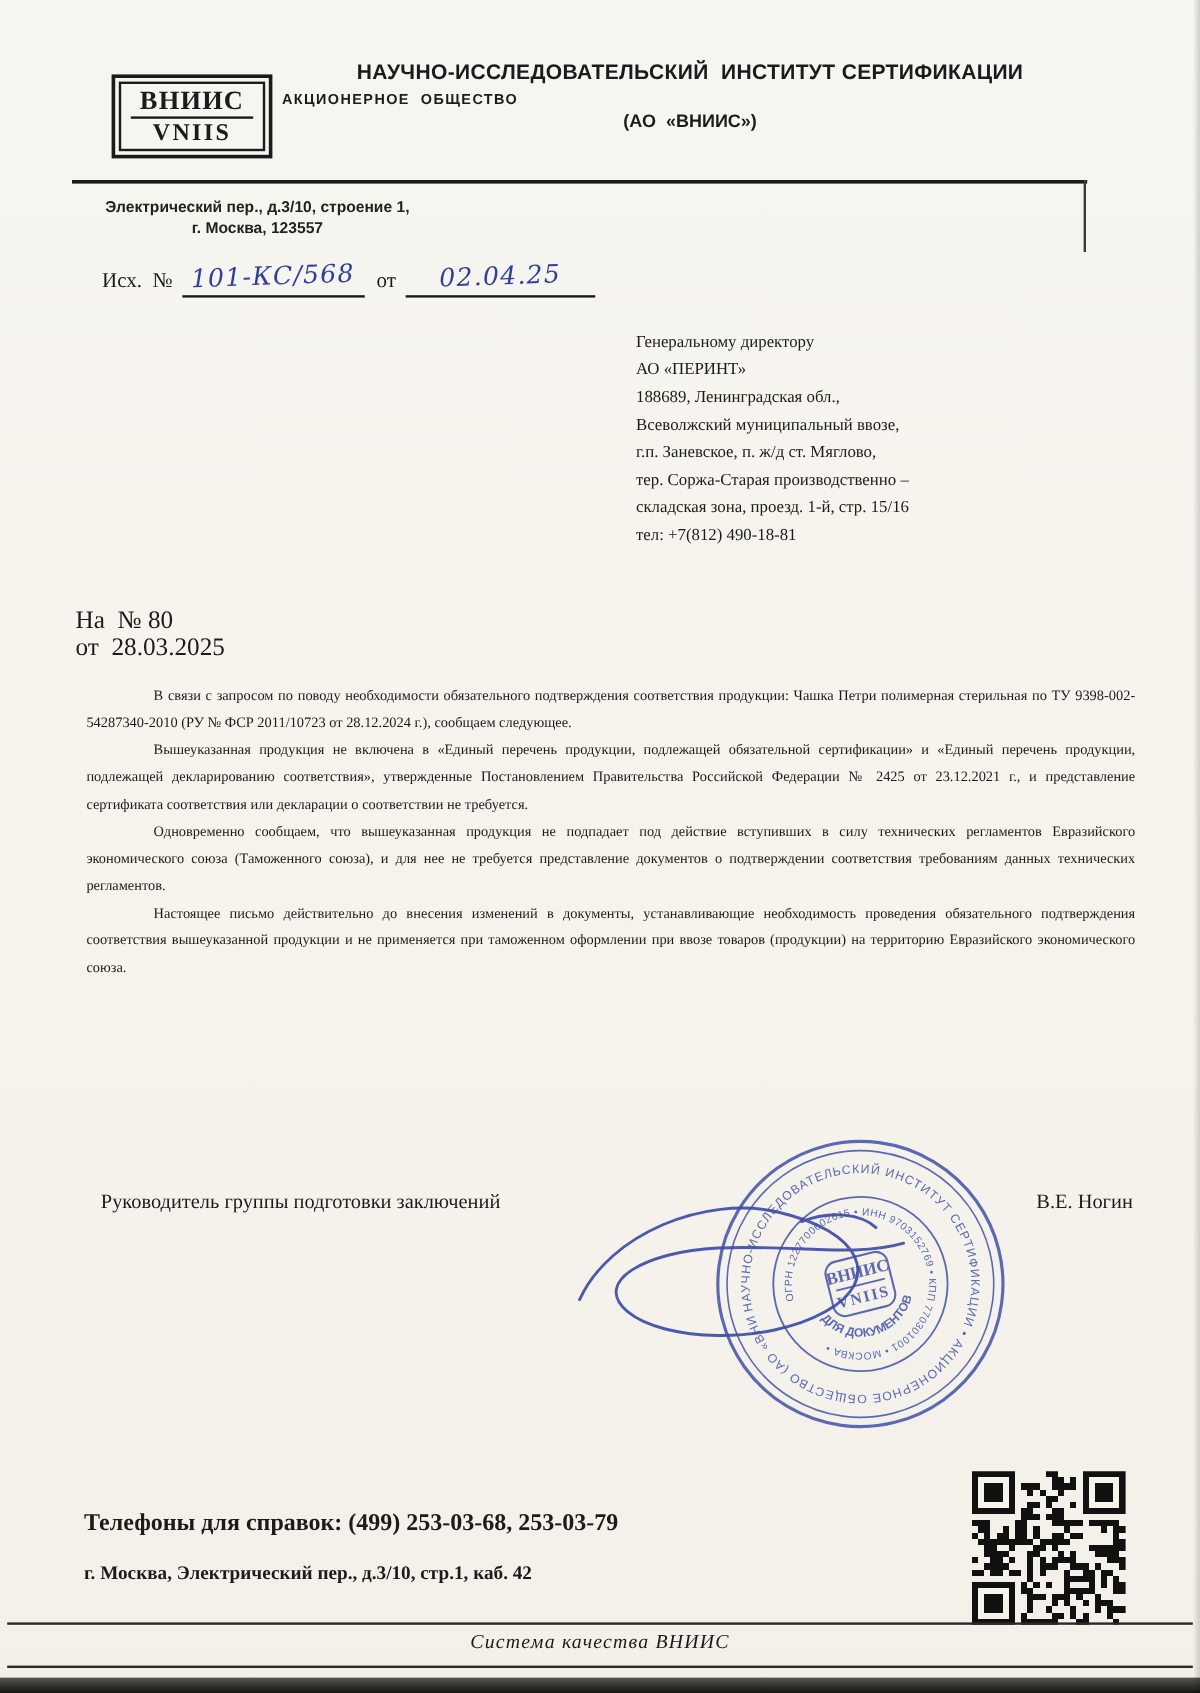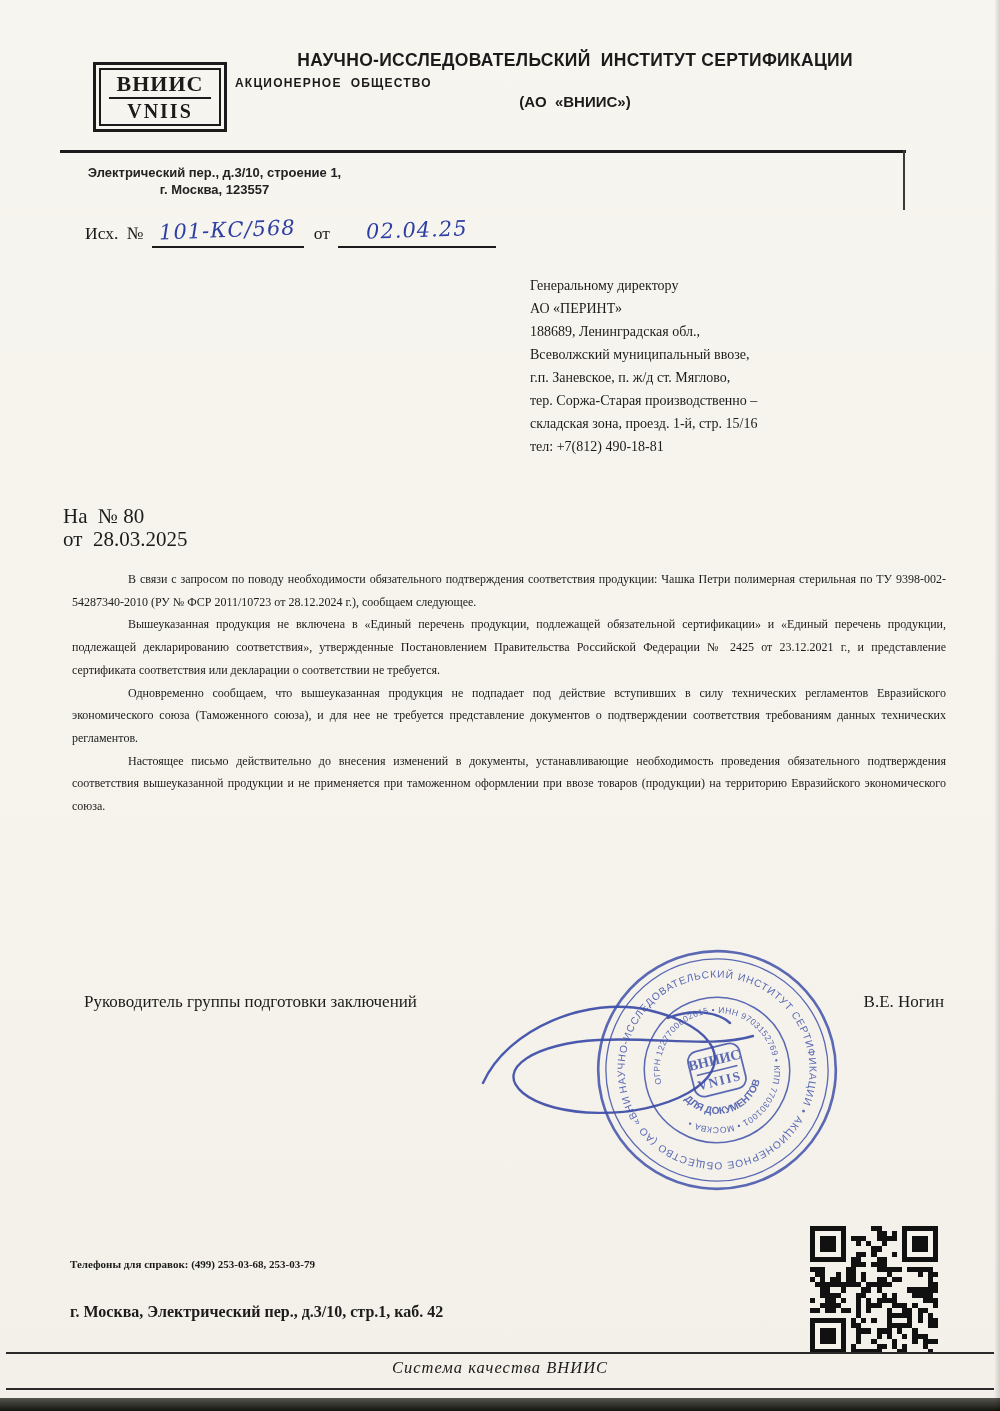--- a/index.html
+++ b/index.html
@@ -42,21 +42,21 @@
     font-size:12px; line-height:22.7px; text-align:justify;margin-left:28px; }
   .body-text p { margin:0; text-indent:56px; }
   
   .sig-row  { position:absolute; left:84px; top:992px; width:860px; font-size:17px; height:24px; }
   .sig-title{ position:absolute; left:0; top:0; }
   .sig-name { position:absolute; right:0; top:0; }
   .stamp  { position:absolute; left:582px; top:938px; width:270px; height:264px; transform:rotate(-14deg); opacity:0.92; }
   .scrawl { position:absolute; left:468px; top:988px; width:300px; height:150px; }
   
   .qr { position:absolute; left:810px; top:1226px; width:128px; height:128px; }
-  .footer-phones { position:absolute; left:70px; top:1258px; font-weight:bold; font-size:11px; }
+  .footer-phones { position:absolute; left:70px; top:1258px; font-weight:bold; font-size:20px; }
   .footer-addr   { position:absolute; left:70px; top:1303px; font-weight:bold; font-size:16px; }
   .bottom-rule1 { position:absolute; left:6px; top:1352px; width:988px; height:2px; background:#2a2a2a; }
   .quality { position:absolute; left:0; top:1358px; width:100%; text-align:center;
     font-style:italic; font-size:16.5px; letter-spacing:1px; }
   .bottom-rule2 { position:absolute; left:6px; top:1388px; width:988px; height:2px; background:#2a2a2a; }
   .scan-edge-bottom { position:absolute; left:0; top:1398px; width:100%; height:13px;
     background:linear-gradient(#565650,#14140f); }
   .scan-edge-right { position:absolute; right:0; top:0; width:6px; height:100%;
     background:linear-gradient(to left, rgba(0,0,0,0.15), rgba(0,0,0,0)); }
 </style>

